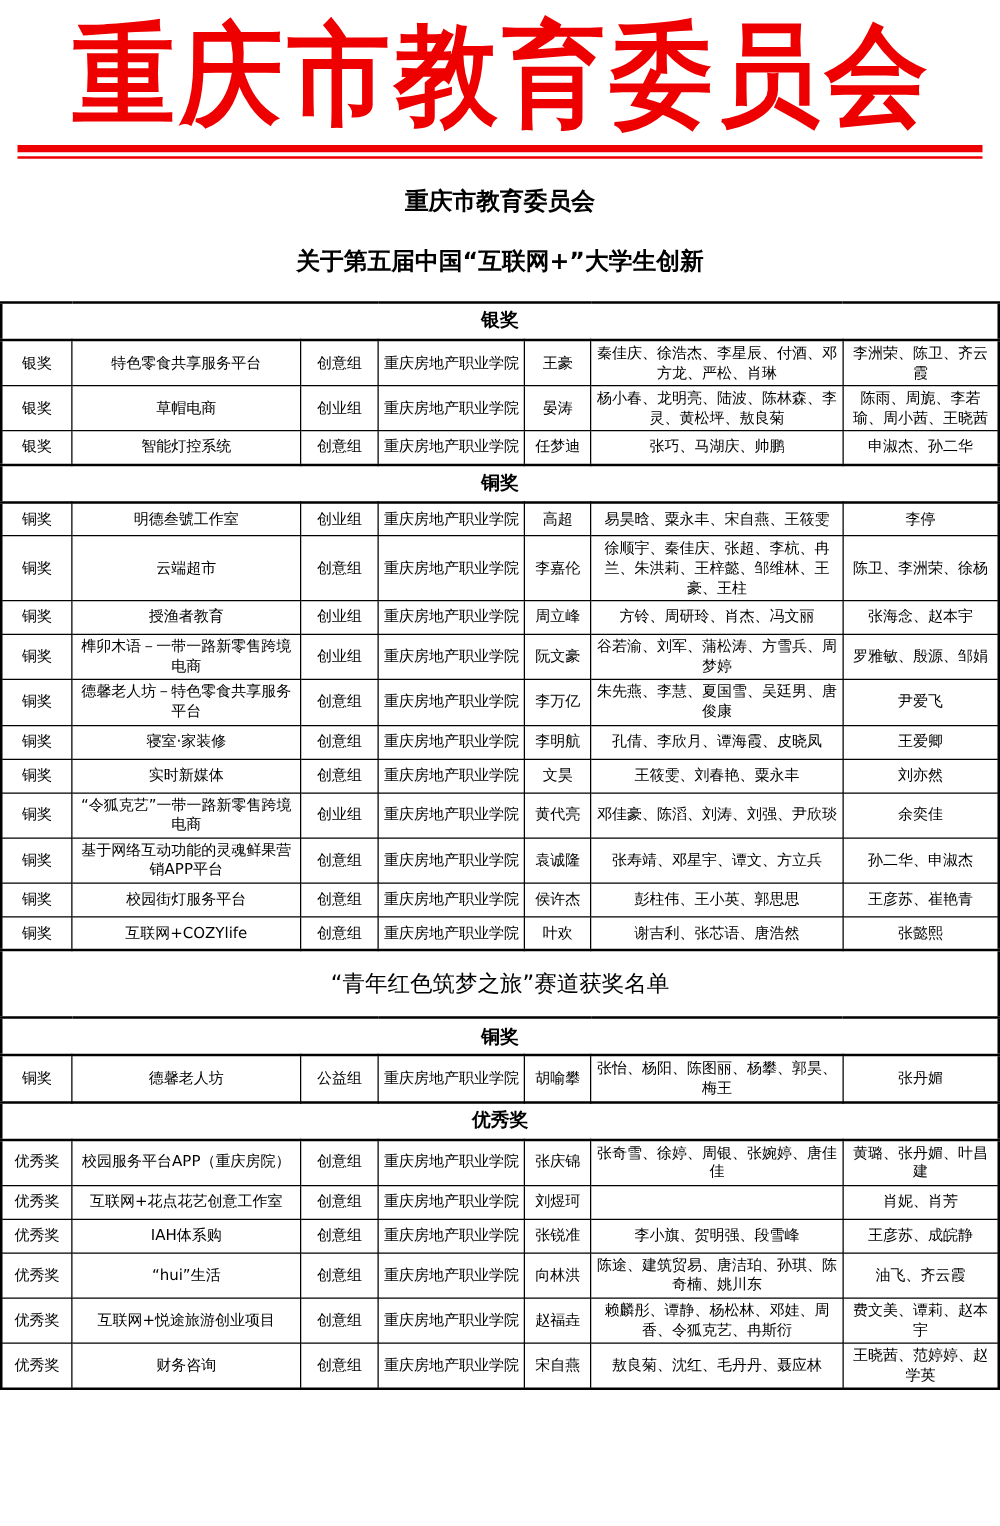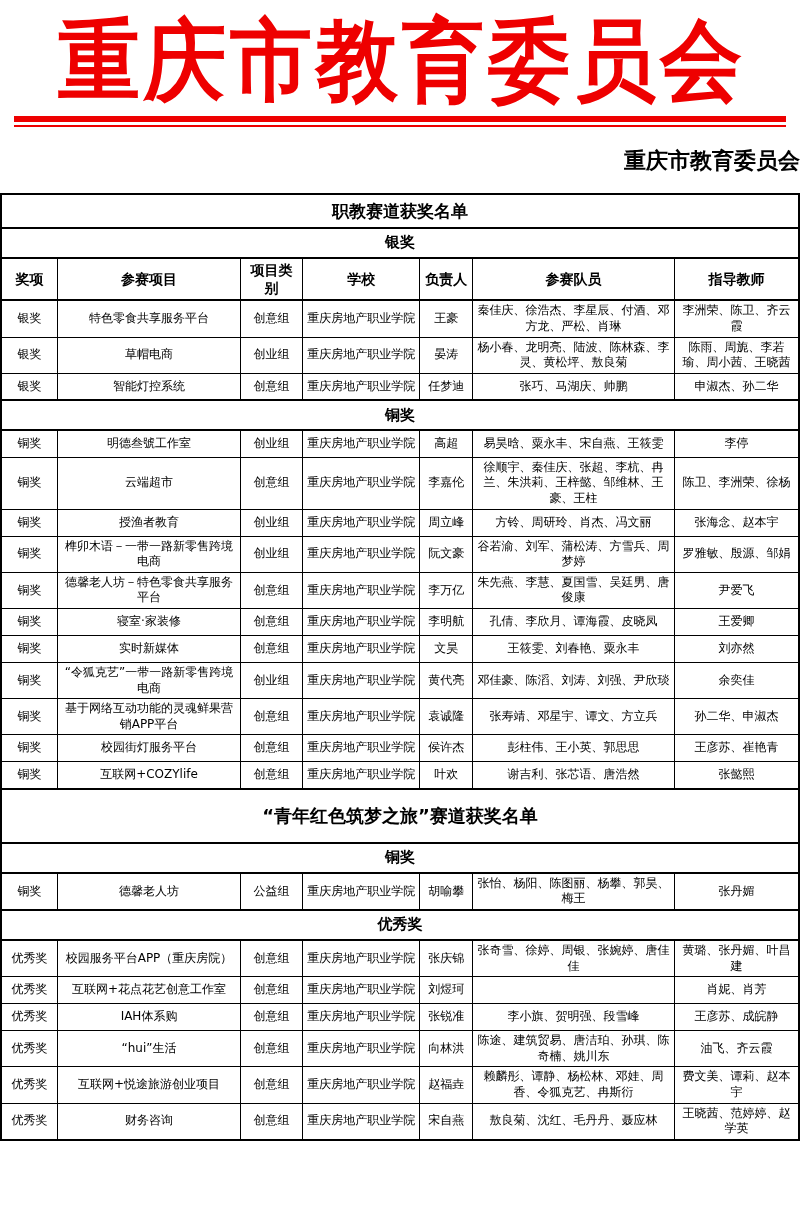--- a/index.html
+++ b/index.html
@@ -27,23 +27,23 @@
     transform: scaleY(1.08);
   }
   .red-rule { margin: 0 14px; }
   .red-rule .thick { height: 6px; }
   .red-rule .gap { height: 3px; background: #fff; }
   .red-rule .thin { height: 2px; }
 
   
   .doc-title {
     margin: 10px 0 8px 0;
-    text-align: right;
+    text-align: center;
     font-weight: bold;
-    font-size: 22px;
+    font-size: 19px;
     line-height: 48px;
   }
 
   
   table.awards {
     width: 100%;
     border-collapse: collapse;
     table-layout: fixed;
     border: 2px solid #000;
   }
@@ -57,21 +57,21 @@
     word-break: break-all;
   }
   tr.section-title td {
     font-size: 17px;
     font-weight: bold;
     height: 34px;
     border-bottom-width: 2px;
   }
   tr.section-title-large td {
     font-size: 18px;
-    font-weight: bold;
+    font-weight: normal;
     height: 54px;
     border-top-width: 2px;
     border-bottom-width: 2px;
   }
   tr.award-tier td {
     font-size: 15px;
     font-weight: bold;
     height: 30px;
     border-top-width: 2px;
     border-bottom-width: 2px;
@@ -109,47 +109,36 @@
     </div>
 
   <div class="red-rule">
     <div class="thick" style="background: rgb(238, 0, 0);"></div>
     <div class="gap"></div>
     <div class="thin" style="background: rgb(238, 0, 0);"></div>
   </div>
 
   <div class="doc-title">
     <div>重庆市教育委员会</div>
+    <div>关于第五届中国“互联网+”大学生创新</div>
   </div>
 
   <table class="awards">
     <colgroup>
       <col class="c-award">
         <col class="c-project">
         <col class="c-category">
       <col class="c-school">
         <col class="c-leader">
         <col class="c-members">
         <col class="c-teachers">
     </colgroup>
     <tbody>
-        <tr class="section-title">
-          <td colspan="7">职教赛道获奖名单</td>
-        </tr>
         <tr class="award-tier">
           <td colspan="7">银奖</td>
-        </tr>
-        <tr class="header-row">
-          <td>奖项</td>
-          <td>参赛项目</td>
-          <td>项目类别</td>
-          <td>学校</td>
-          <td>负责人</td>
-          <td>参赛队员</td>
-          <td>指导教师</td>
         </tr>
         <tr class="data-row">
           <td>银奖</td>
           <td>特色零食共享服务平台</td>
           <td>创意组</td>
           <td>重庆房地产职业学院</td>
           <td>王豪</td>
           <td>秦佳庆、徐浩杰、李星辰、付酒、邓方龙、严松、肖琳</td>
           <td>李洲荣、陈卫、齐云霞</td>
         </tr>

